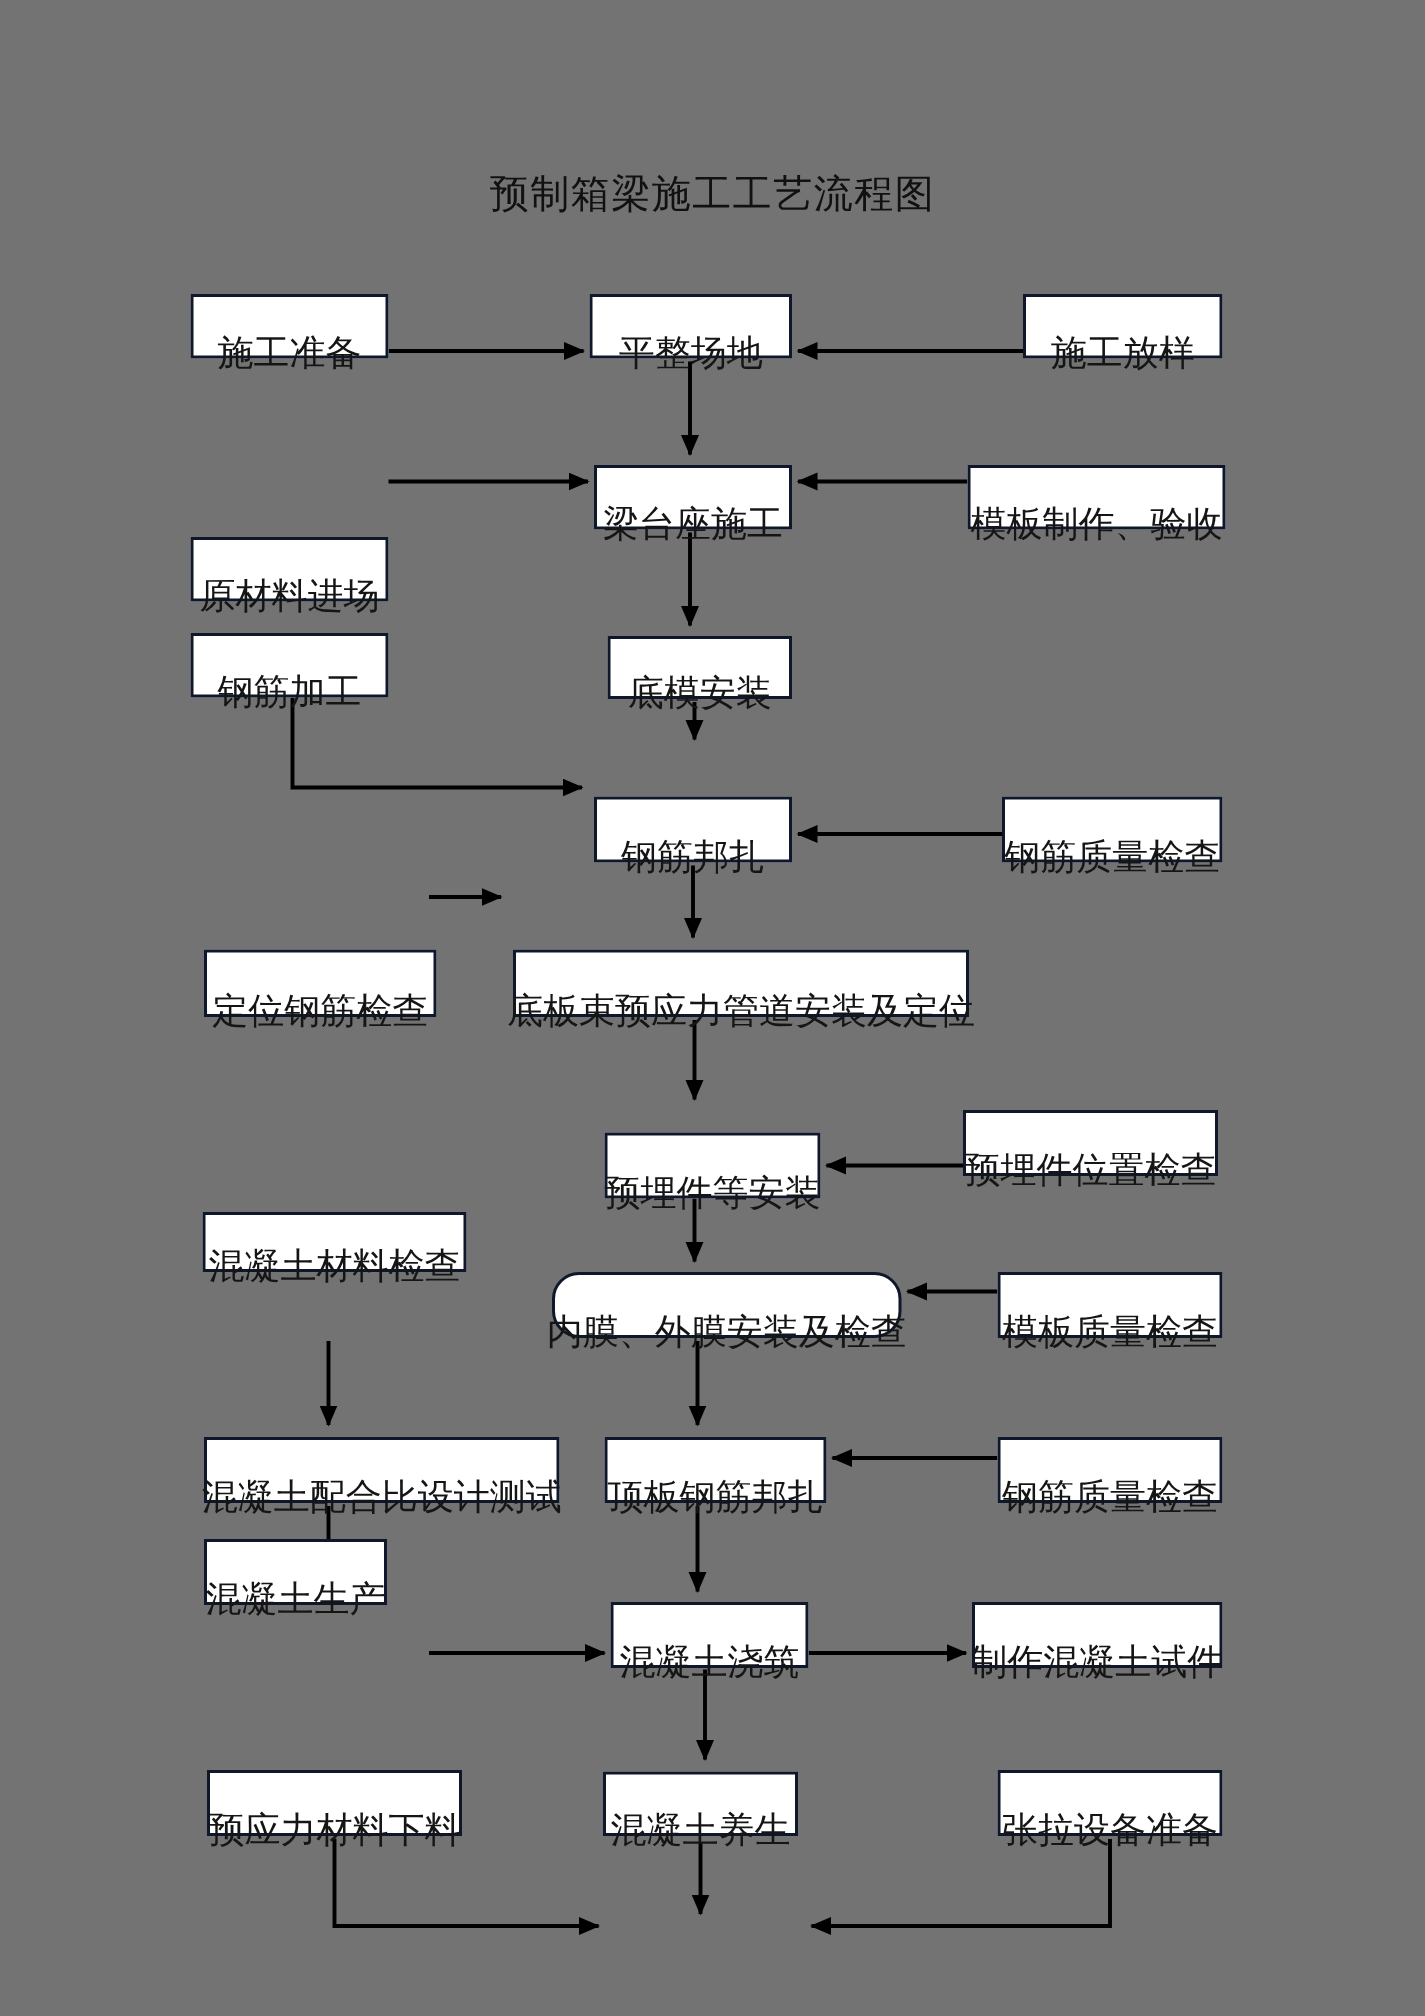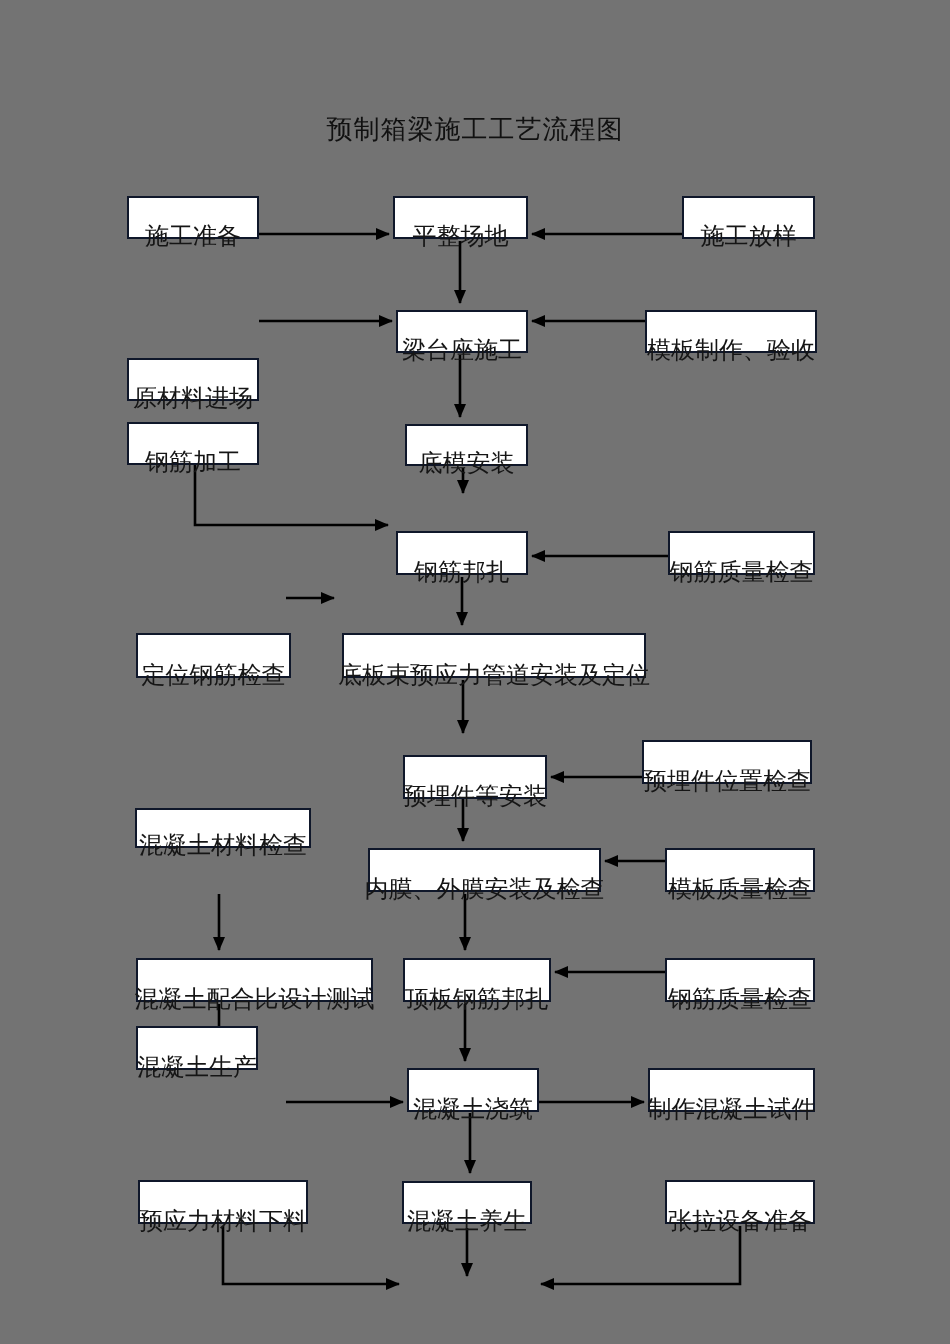--- a/index.html
+++ b/index.html
@@ -135,21 +135,21 @@
       </div>
       <div class="box" style="left: 403px; top: 740px; width: 144px; height: 44px; margin-top: 15px;">
         <span class="label">预埋件等安装</span>
       </div>
       <div class="box" style="left: 642px; top: 740px; width: 170px; height: 44px;">
         <span class="label">预埋件位置检查</span>
       </div>
       <div class="box" style="left: 135px; top: 808px; width: 176px; height: 40px;">
         <span class="label">混凝土材料检查</span>
       </div>
-      <div class="box" style="left: 368px; top: 848px; width: 233px; height: 44px;">
+      <div class="box" style="left: 368px; top: 848px; width: 233px; height: 44px; border-radius: 18px;">
         <span class="label">内膜、外膜安装及检查</span>
       </div>
       <div class="box" style="left: 665px; top: 848px; width: 150px; height: 44px;">
         <span class="label">模板质量检查</span>
       </div>
       <div class="box" style="left: 136px; top: 958px; width: 237px; height: 44px;">
         <span class="label">混凝土配合比设计测试</span>
       </div>
       <div class="box" style="left: 403px; top: 958px; width: 148px; height: 44px;">
         <span class="label">顶板钢筋邦扎</span>

